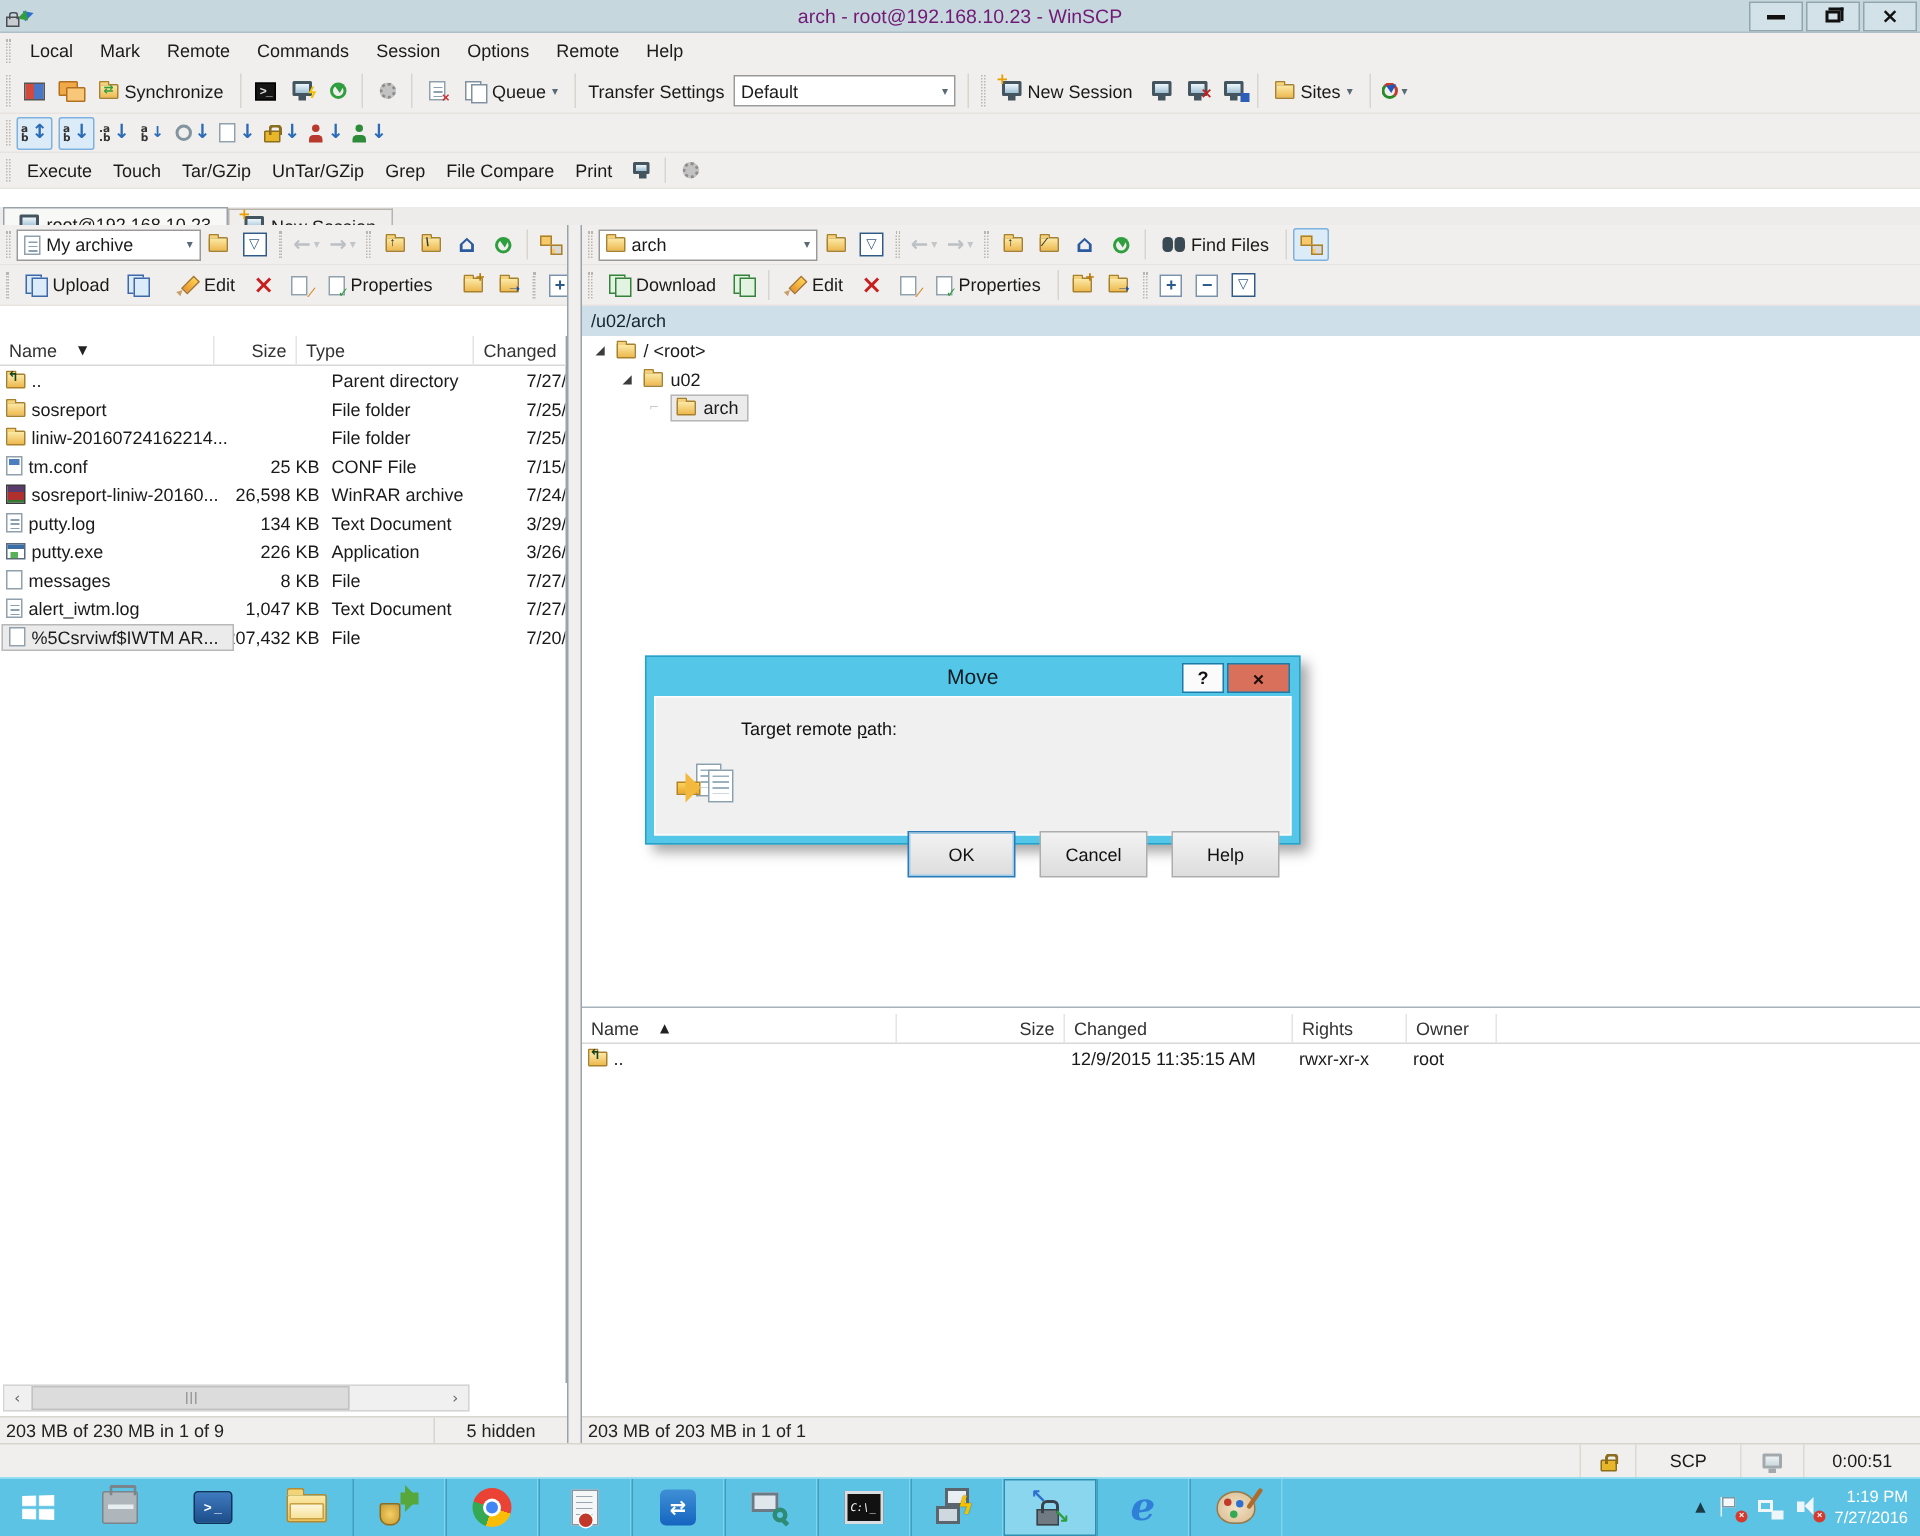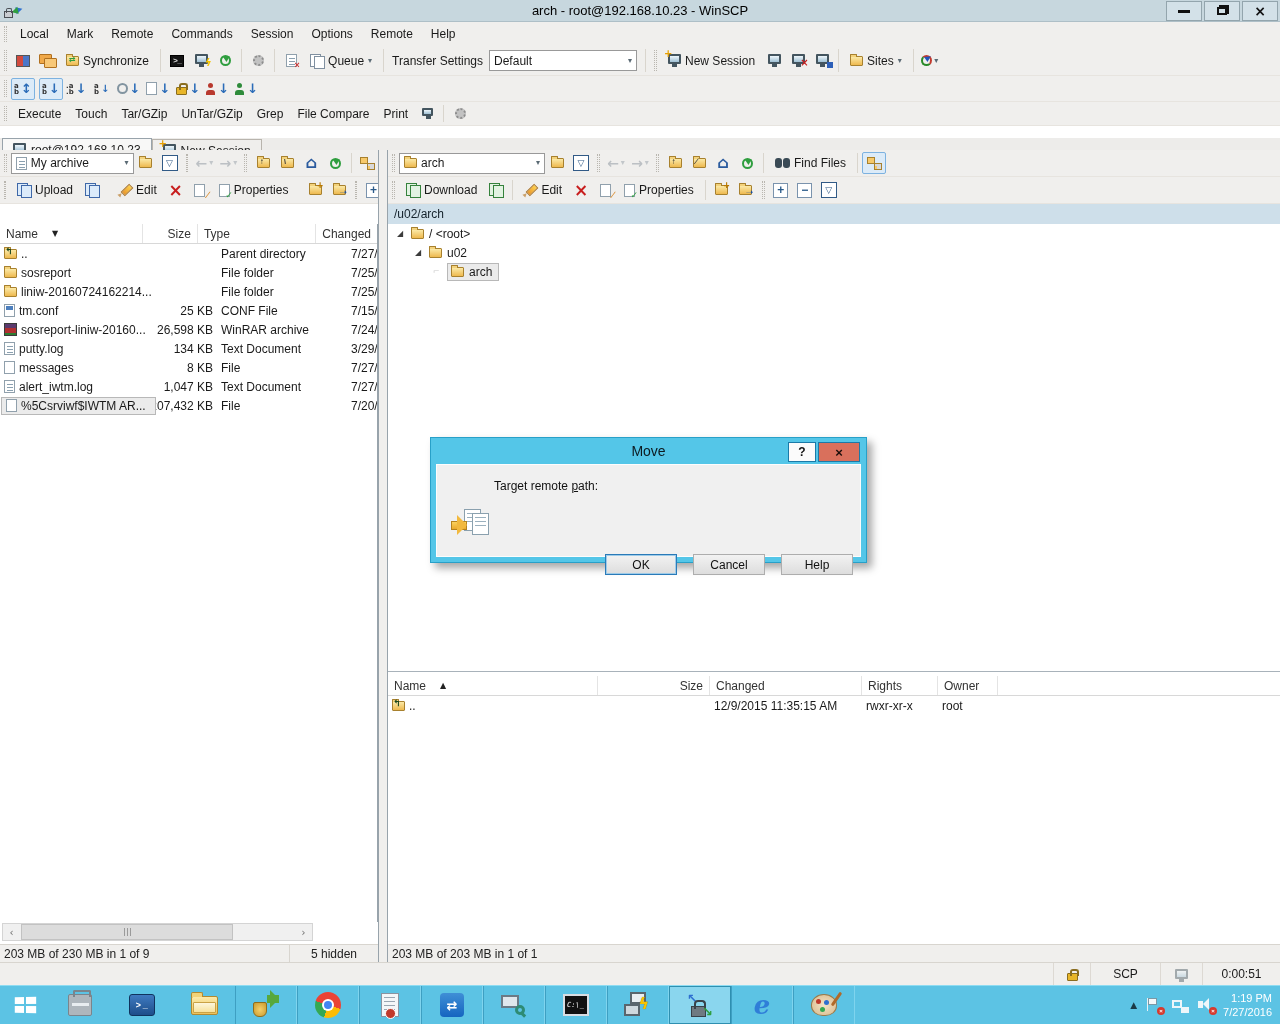--- a/index.html
+++ b/index.html
@@ -76,21 +76,21 @@
   .ab.dot::before{content:".a\a .b";}
   .arrb{color:#2b6cb8;font-size:13px;}
   .chev{width:7px;height:7px;border-right:2px solid #666;border-bottom:2px solid #666;transform:rotate(45deg);margin-top:-3px;}
   .applogo{position:relative;width:18px;height:15px;flex:none;}
   .applogo .al-lock{position:absolute;left:0;bottom:0;width:9px;height:7px;background:#c9cdd2;border:1px solid #4a4f55;}
   .applogo .al-lock::before{content:"";position:absolute;top:-4px;left:1px;width:4px;height:4px;border:1.5px solid #4a4f55;border-bottom:none;border-radius:2px 2px 0 0;}
   .applogo .al-up{position:absolute;right:2px;top:0;width:0;height:0;border:4px solid transparent;border-bottom:6px solid #2d6fd0;transform:rotate(-45deg);}
   .applogo .al-dn{position:absolute;right:0;bottom:0;width:0;height:0;border:4px solid transparent;border-top:6px solid #2f9e3f;transform:rotate(-45deg);}
   
   .titlebar{position:absolute;left:0;top:0;width:100%;height:22px;background:#c7d7de;display:flex;align-items:center;padding:0 4px;border-bottom:1px solid #aebfc7;}
-  .titlebar .title{position:absolute;left:0;right:0;text-align:center;font-size:13px;color:#000000;}
+  .titlebar .title{position:absolute;left:0;right:0;text-align:center;font-size:13px;color:#701a75;}
   .wctrls{position:absolute;right:2px;top:1px;display:flex;gap:2px;}
   .wbtn{width:36px;height:20px;background:#d3e1e8;border:1px solid #93a5ad;display:flex;align-items:center;justify-content:center;}
   .wbtn .minbar{width:12px;height:3px;background:#111;}
   .wbtn .maxsq{width:10px;height:8px;border:2px solid #111;position:relative;background:#d3e1e8;}
   .wbtn .maxsq::before{content:"";position:absolute;right:-4px;top:-4px;width:8px;height:7px;border:2px solid #111;border-left:none;border-bottom:none;}
   .wbtn .closex{font-size:14px;font-weight:bold;color:#111;line-height:1;font-family:"DejaVu Sans",sans-serif;}
   
   .menubar{position:absolute;left:0;top:22px;width:100%;height:24px;background:#f0efed;display:flex;align-items:center;}
   .menuitem{padding:0 9px;line-height:24px;}
   .tb{position:absolute;left:0;width:100%;background:#f0efed;display:flex;align-items:center;border-bottom:1px solid #e7e4df;}
@@ -200,21 +200,21 @@
   .mvico .d2{right:2px;top:4px;}
   .mvico .d1::before,.mvico .d2::before{content:"";position:absolute;left:2px;top:3px;right:2px;height:12px;background:repeating-linear-gradient(to bottom,#9ab0be 0 1px,transparent 1px 4px);}
   .mvico .arr{position:absolute;left:-4px;top:12px;width:16px;height:9px;background:linear-gradient(#fbd25e,#eaa92c);border:1px solid #b5831e;}
   .mvico .arr::after{content:"";position:absolute;right:-11px;top:-7px;border:10px solid transparent;border-left:10px solid #f2b93e;}
   .dlg-label{position:absolute;left:57px;top:14px;color:#111;}
   .dlg-label .key{text-decoration:underline;}
   .dlg-input{position:absolute;left:57px;top:31px;width:356px;height:19px;background:#fff;border:1px solid #7a8a99;display:flex;align-items:center;padding:0 3px;overflow:hidden;}
   .dlg-input .selline{background:#3399ff;color:#fff;white-space:nowrap;}
   .dlg-input .caret{width:3px;height:13px;background:#d86a2a;flex:none;}
   .dlg-input .chev{position:absolute;right:6px;top:7px;}
-  .btn{position:absolute;top:89px;width:72px;height:21px;background:linear-gradient(#f2f2f2,#dddddd);border:1px solid #adadad;display:flex;align-items:center;justify-content:center;color:#111;}
+  .btn{position:absolute;top:89px;width:72px;height:31px;background:linear-gradient(#f2f2f2,#dddddd);border:1px solid #adadad;display:flex;align-items:center;justify-content:center;color:#111;}
   .btn.focus{border:1px solid #2a7ab8;box-shadow:0 0 0 1px #9ecbe8 inset;}
 </style>
 </head>
 <body>
 
 <div class="screen">
 
   <div class="titlebar">
     <span class="applogo">
         <i class="al-up"></i>
@@ -556,20 +556,29 @@
       <div class="cell" style="flex:1;">7/24/</div>
     </div>
     <div class="frow">
       <div class="cell" style="width:157px;">
           <i class="dc lines"></i>
           <span>putty.log</span>
         </div>
       <div class="cell num" style="width:60px;">134 KB</div>
       <div class="cell" style="width:130px;">Text Document</div>
       <div class="cell" style="flex:1;">3/29/</div>
+    </div>
+    <div class="frow">
+      <div class="cell" style="width:157px;">
+          <i class="app"></i>
+          <span>putty.exe</span>
+        </div>
+      <div class="cell num" style="width:60px;">226 KB</div>
+      <div class="cell" style="width:130px;">Application</div>
+      <div class="cell" style="flex:1;">3/26/</div>
     </div>
     <div class="frow">
       <div class="cell" style="width:157px;">
           <i class="dc"></i>
           <span>messages</span>
         </div>
       <div class="cell num" style="width:60px;">8 KB</div>
       <div class="cell" style="width:130px;">File</div>
       <div class="cell" style="flex:1;">7/27/</div>
     </div>

